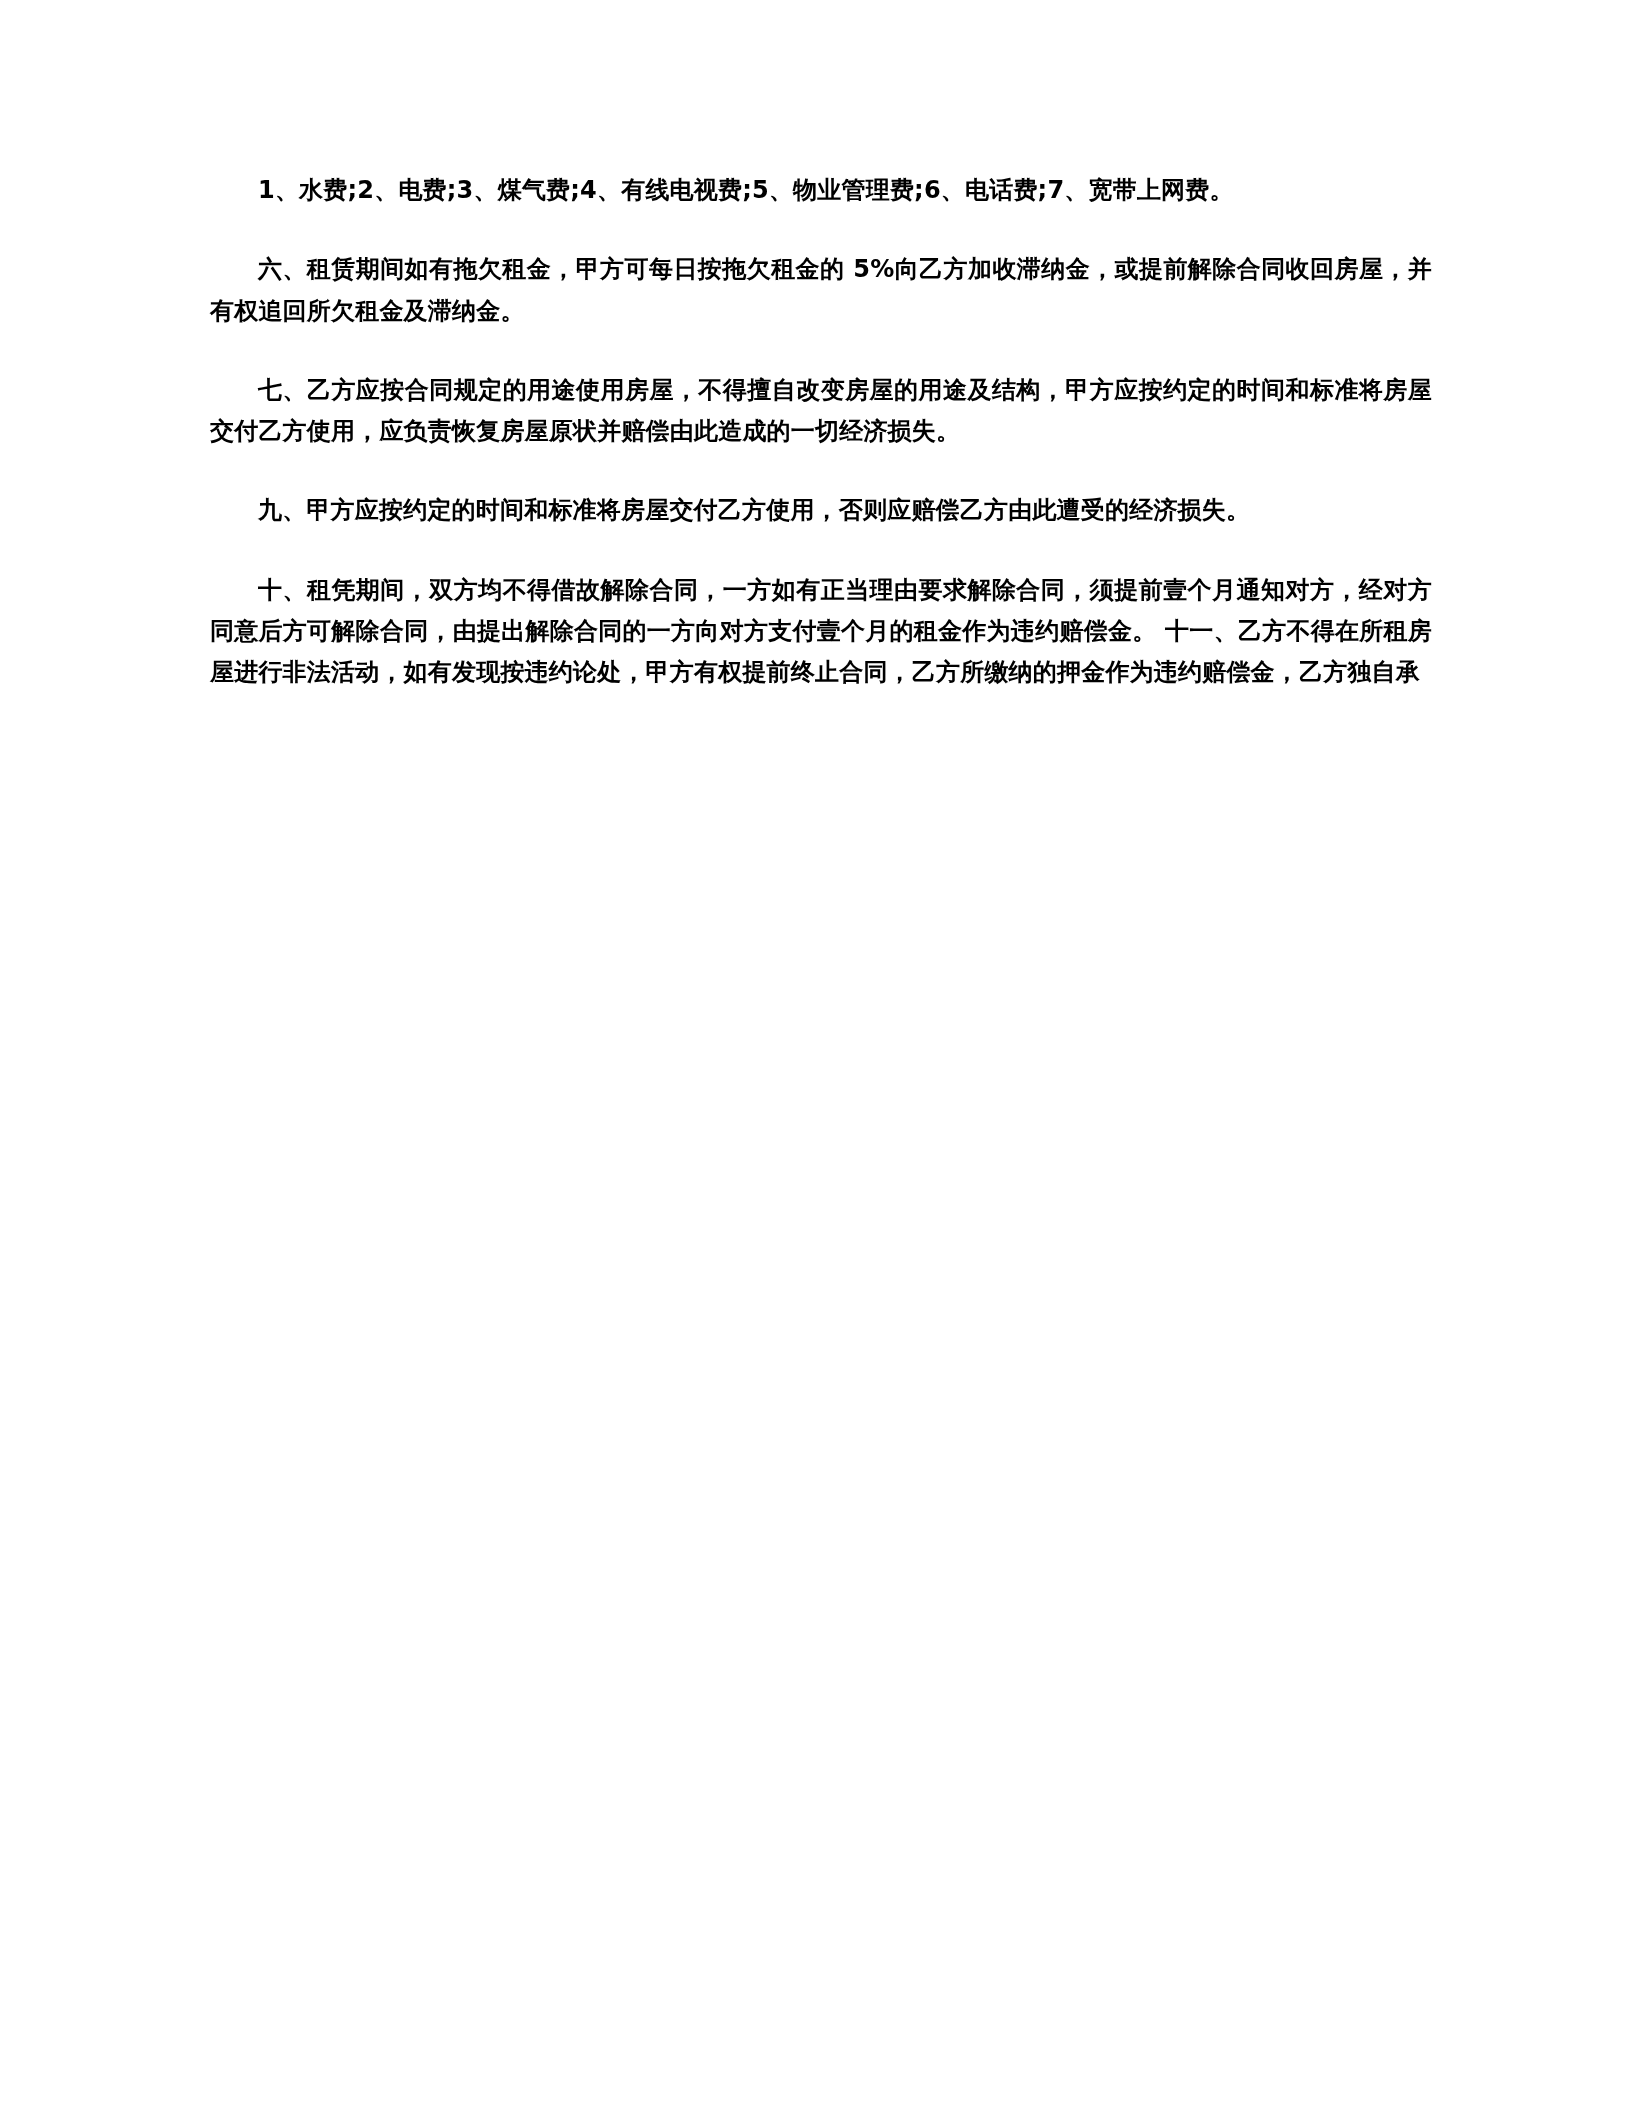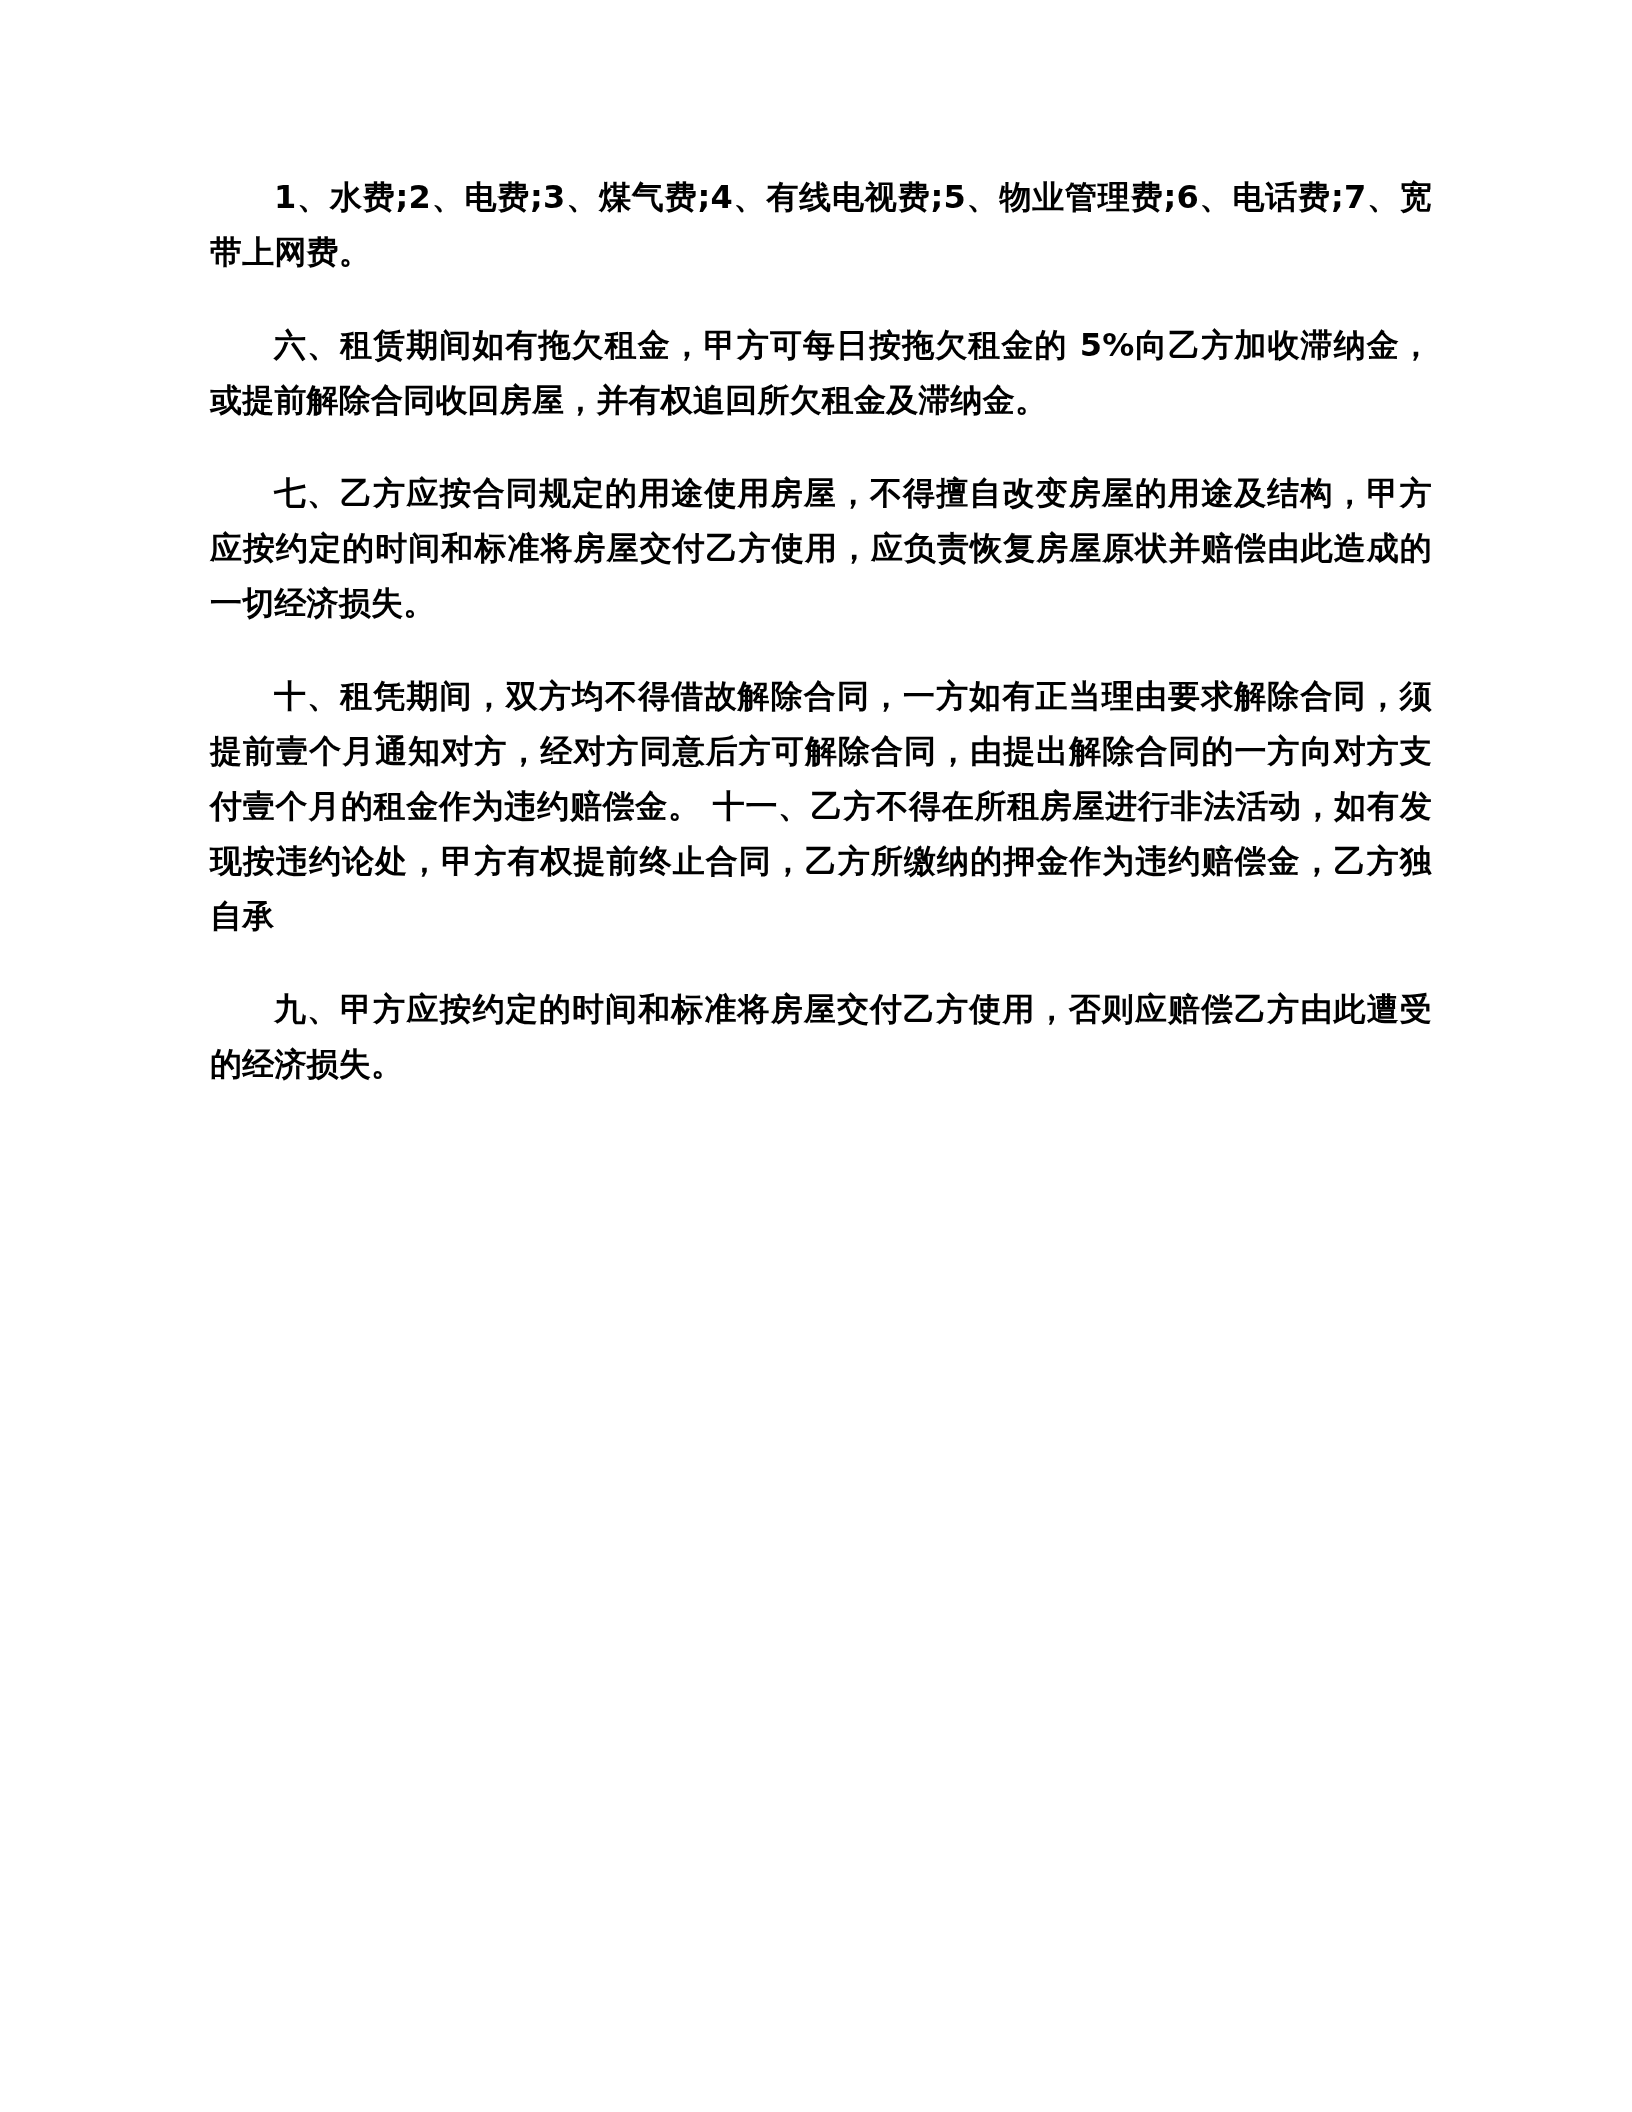--- a/index.html
+++ b/index.html
@@ -14,37 +14,37 @@
     position: relative;
     box-sizing: border-box;
     padding: 170px 200px 120px 210px;
     font-family: "DejaVu Sans", "Liberation Sans", sans-serif;
   }
   .doc-body {
     width: 100%;
   }
   p.para {
     margin: 0 0 38px 0;
-    font-size: 32px;
+    font-size: 24px;
     line-height: 1.72;
     color: #000000;
     text-align: justify;
     text-justify: inter-ideograph;
     font-weight: 600;
     letter-spacing: 0.2px;
     text-indent: 2em;
   }
   p.para:last-child {
     margin-bottom: 0;
   }
 </style>
 </head>
 <body>
 
 <div class="page">
   <div class="doc-body">
     <p class="para">1、水费;2、电费;3、煤气费;4、有线电视费;5、物业管理费;6、电话费;7、宽带上网费。</p>
     <p class="para">六、租赁期间如有拖欠租金，甲方可每日按拖欠租金的 5%向乙方加收滞纳金，或提前解除合同收回房屋，并有权追回所欠租金及滞纳金。</p>
     <p class="para">七、乙方应按合同规定的用途使用房屋，不得擅自改变房屋的用途及结构，甲方应按约定的时间和标准将房屋交付乙方使用，应负责恢复房屋原状并赔偿由此造成的一切经济损失。</p>
+    <p class="para">九、甲方应按约定的时间和标准将房屋交付乙方使用，否则应赔偿乙方由此遭受的经济损失。</p>
     <p class="para">十、租凭期间，双方均不得借故解除合同，一方如有正当理由要求解除合同，须提前壹个月通知对方，经对方同意后方可解除合同，由提出解除合同的一方向对方支付壹个月的租金作为违约赔偿金。 十一、乙方不得在所租房屋进行非法活动，如有发现按违约论处，甲方有权提前终止合同，乙方所缴纳的押金作为违约赔偿金，乙方独自承</p>
-    <p class="para">九、甲方应按约定的时间和标准将房屋交付乙方使用，否则应赔偿乙方由此遭受的经济损失。</p>
   </div>
 </div>
 
 </body></html>

